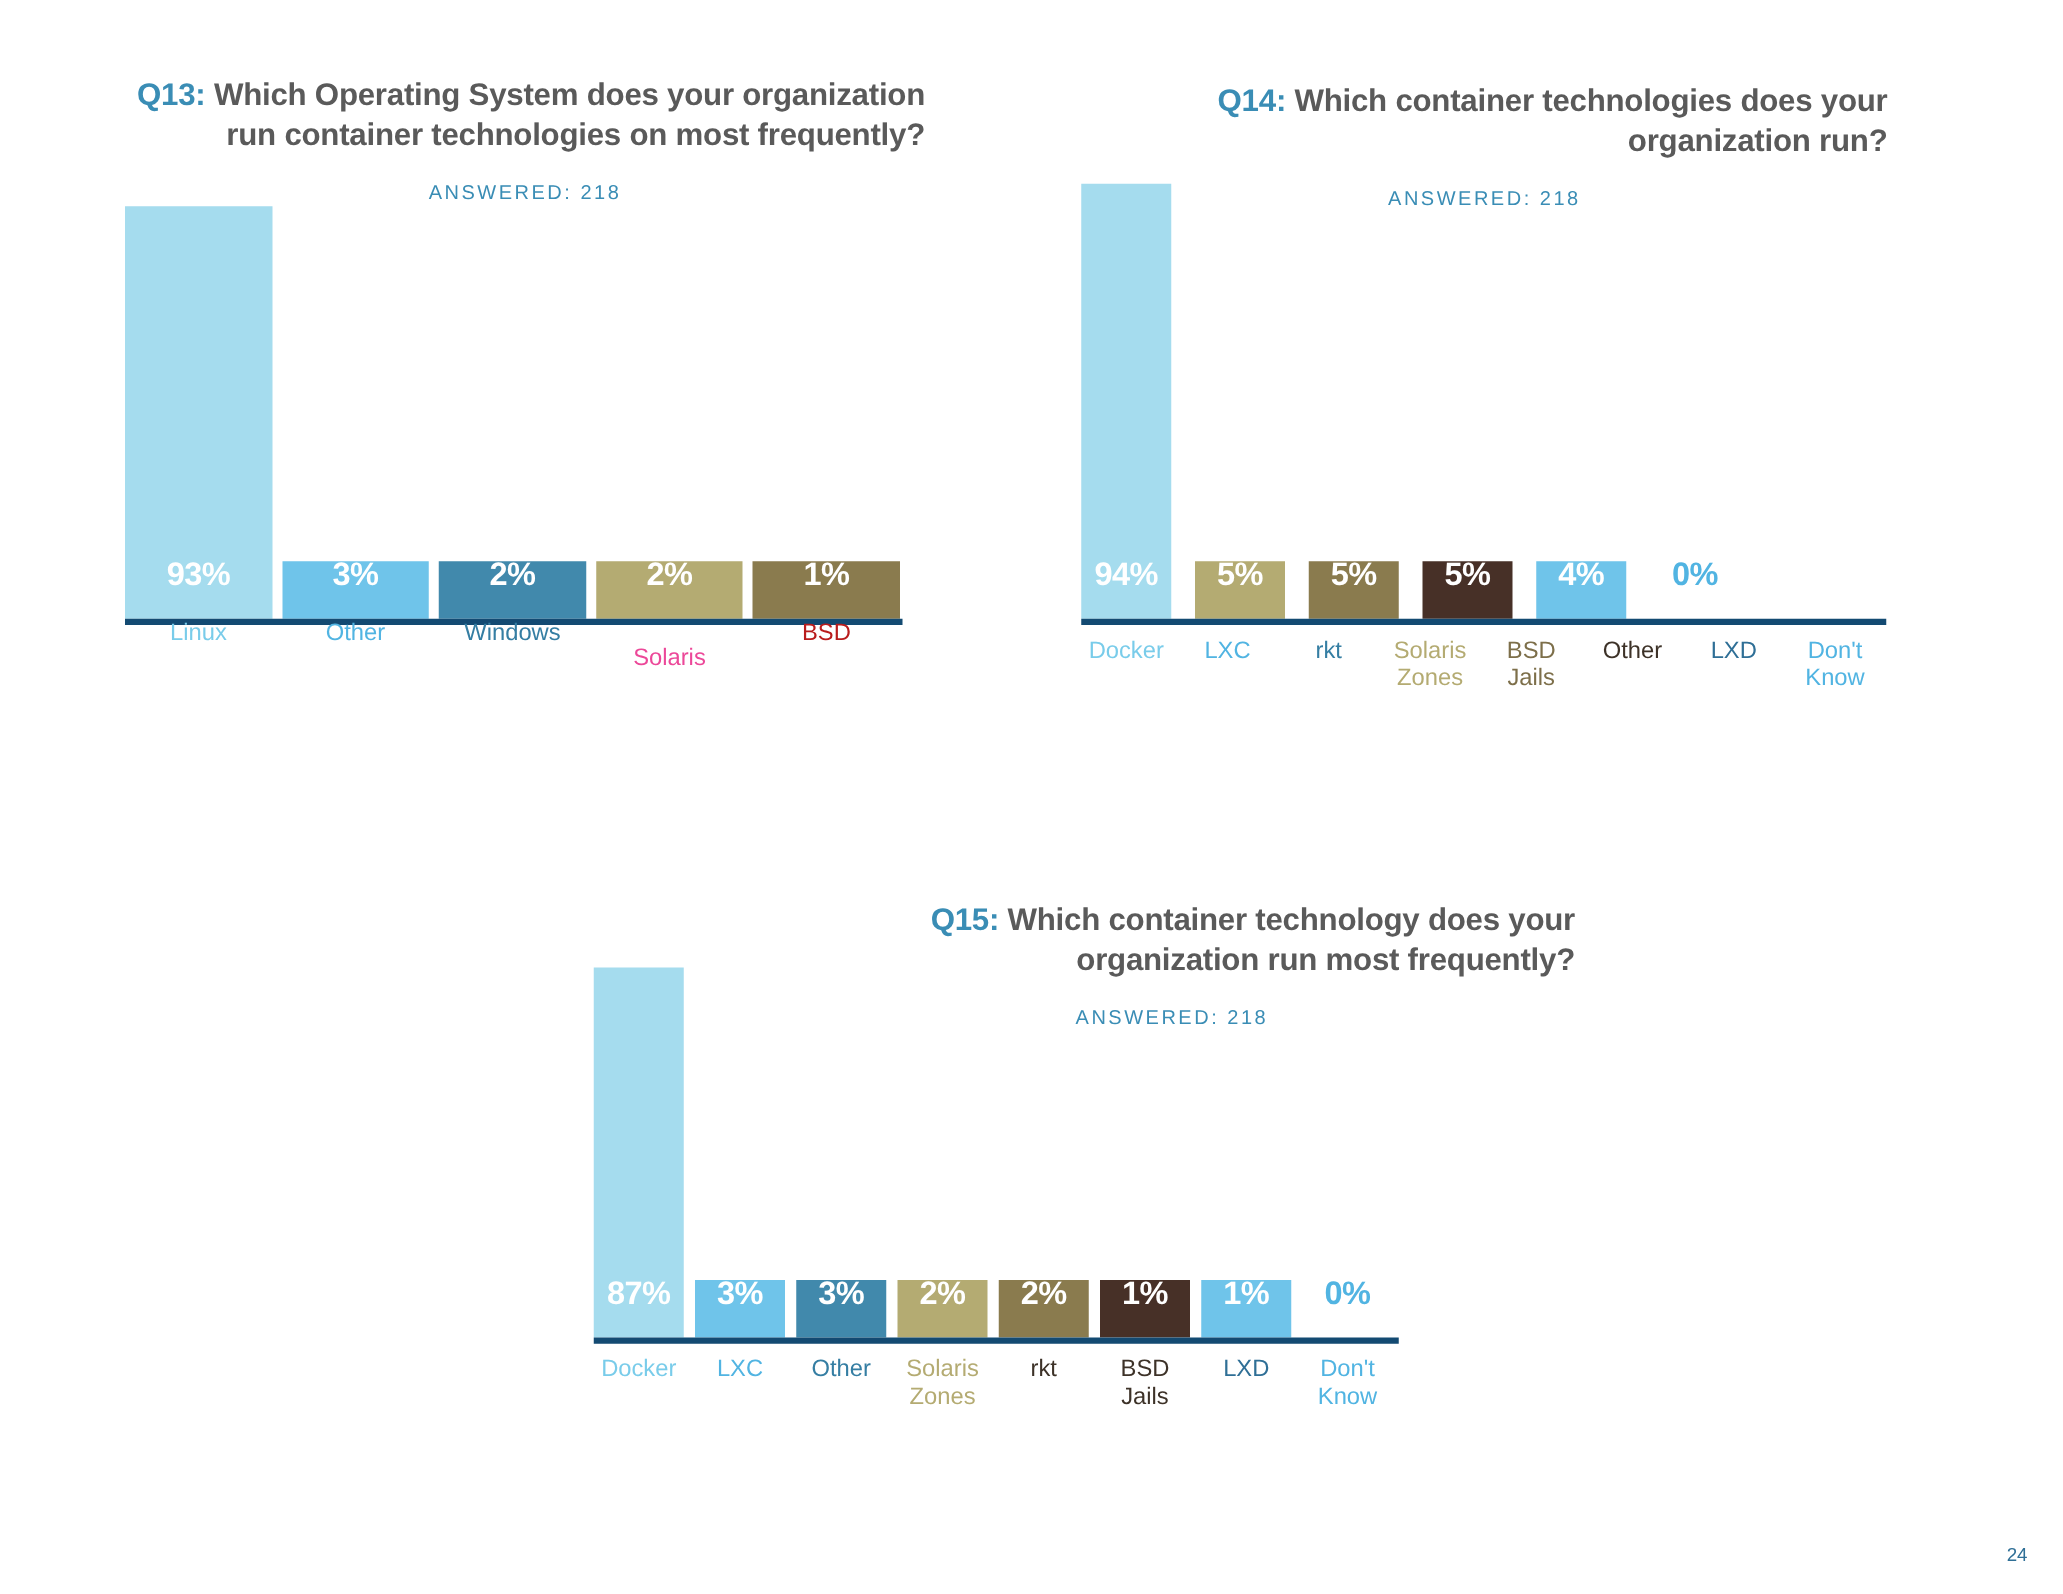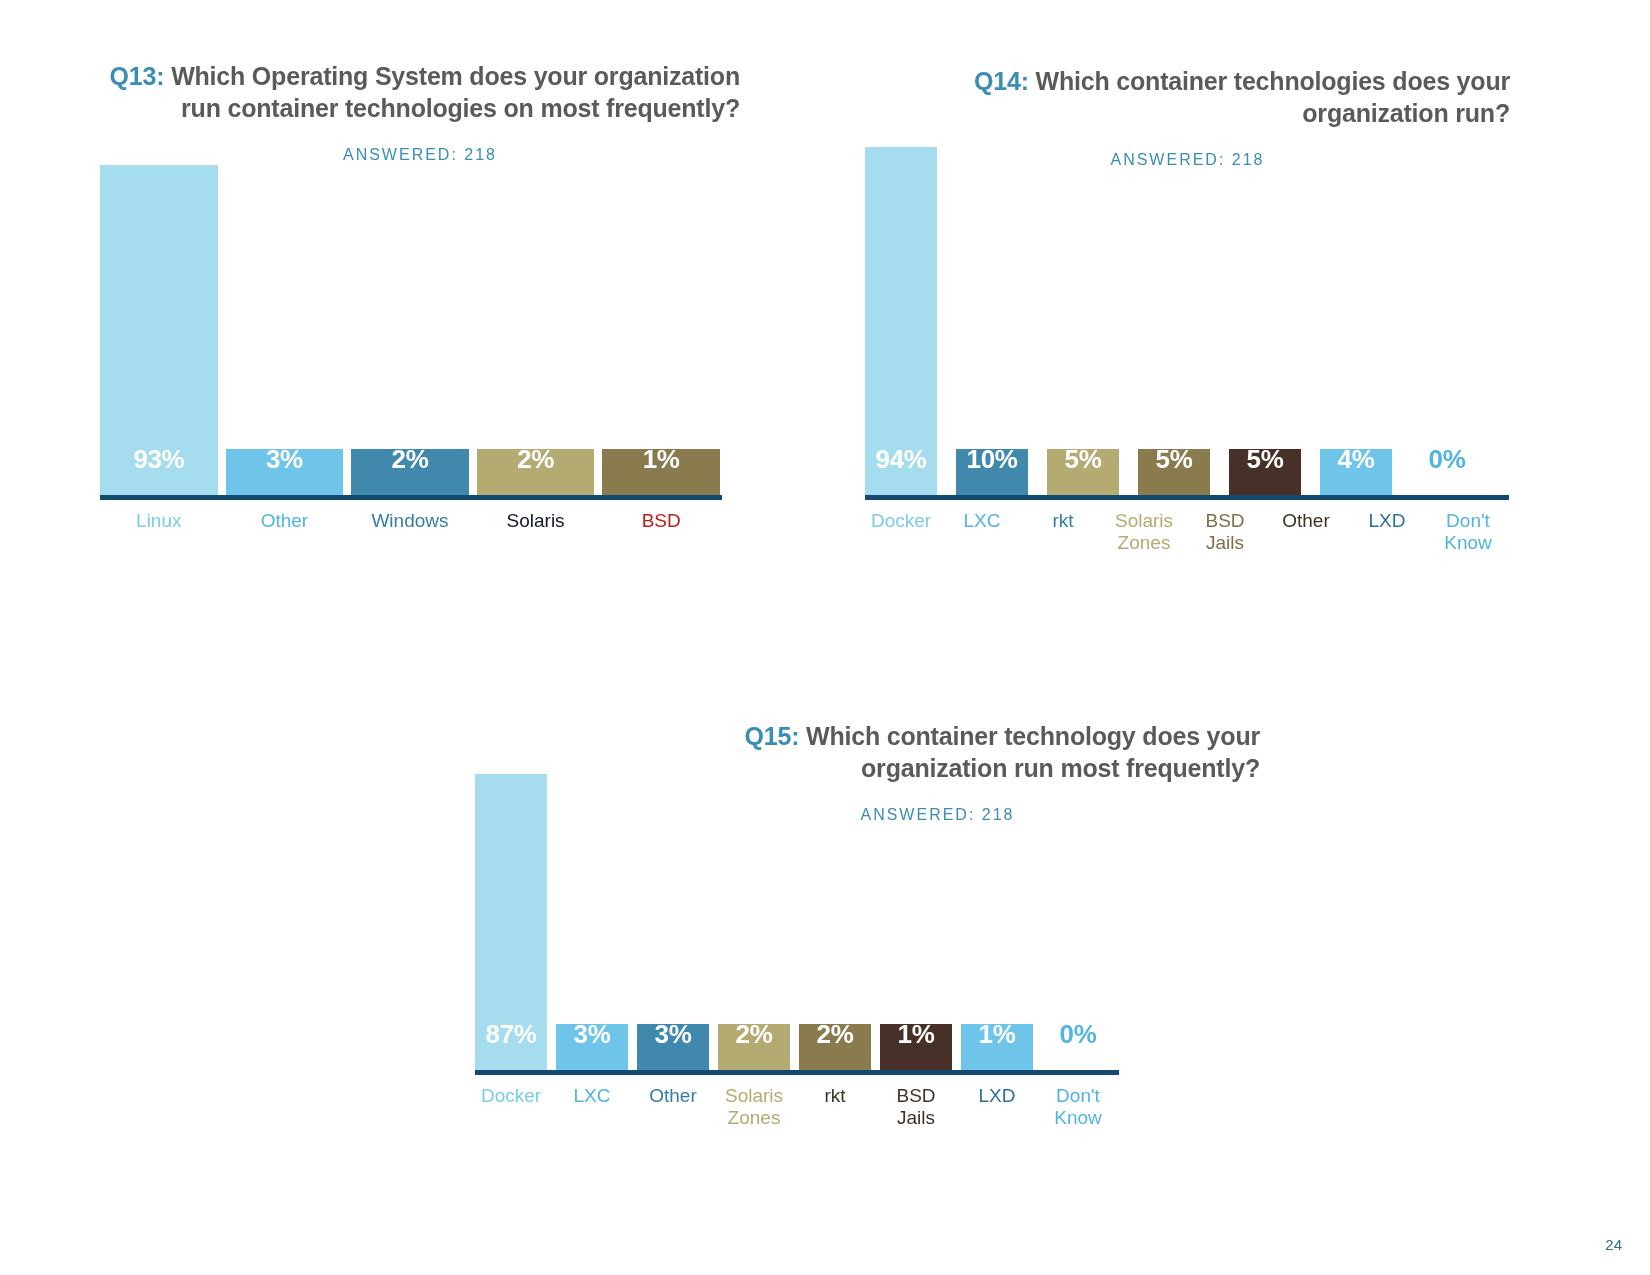--- a/index.html
+++ b/index.html
@@ -144,45 +144,40 @@
           </div>
         </div>
         <div class="col" style="width: 121px; margin-right: 0px;">
           <div class="bar" style="height: 46px; background: rgb(138, 123, 78);">
             <span class="bar-value">1%</span>
           </div>
         </div>
       </div>
   </div>
   <div class="axis" style="top:435px; width:622px;"></div>
-  <div class="labels" style="top:450px; width:620px;">
+  <div class="labels" style="top:436px; width:620px;">
       <div class="lbl" style="width: 121px; margin-right: 8px; color: rgb(121, 204, 234);">Linux</div>
       <div class="lbl" style="width: 121px; margin-right: 8px; color: rgb(81, 180, 226);">Other</div>
       <div class="lbl" style="width: 121px; margin-right: 8px; color: rgb(53, 126, 163);">Windows</div>
-      <div class="lbl" style="width: 121px; margin-right: 8px; color: #0f172a;">Solaris</div>
+      <div class="lbl" style="width: 121px; margin-right: 8px; color: #ec4899; margin-top: 20px;">Solaris</div>
       <div class="lbl" style="width: 121px; margin-right: 0px; color: #b91c1c;">BSD</div>
     </div>
 </div>
 
 <div class="panel" style="left:865px; top:65px; width:645px; height:500px;">
   <div class="panel-title" style="width:645px;">
     <span class="qnum">Q14:</span>
     <span>Which container technologies does your organization run?</span>
   </div>
   <div class="answered">ANSWERED: 218</div>
   <div class="plot" style="left:0px; top:60px; width:640px; height:370px;">
     <div class="bars" style="width:640px;gap:10px;">
         <div class="col" style="width: 72px; margin-right: 9px;">
           <div class="bar" style="height: 347.8px; background: rgb(165, 220, 238);">
             <span class="bar-value">94%</span>
-          </div>
-        </div>
-        <div class="col" style="width: 72px; margin-right: 9px;">
-          <div class="bar" style="height: 46px; background: rgb(65, 137, 172);">
-            <span class="bar-value">10%</span>
           </div>
         </div>
         <div class="col" style="width: 72px; margin-right: 9px;">
           <div class="bar" style="height: 46px; background: rgb(180, 171, 114);">
             <span class="bar-value">5%</span>
           </div>
         </div>
         <div class="col" style="width: 72px; margin-right: 9px;">
           <div class="bar" style="height: 46px; background: rgb(138, 123, 78);">
             <span class="bar-value">5%</span>

